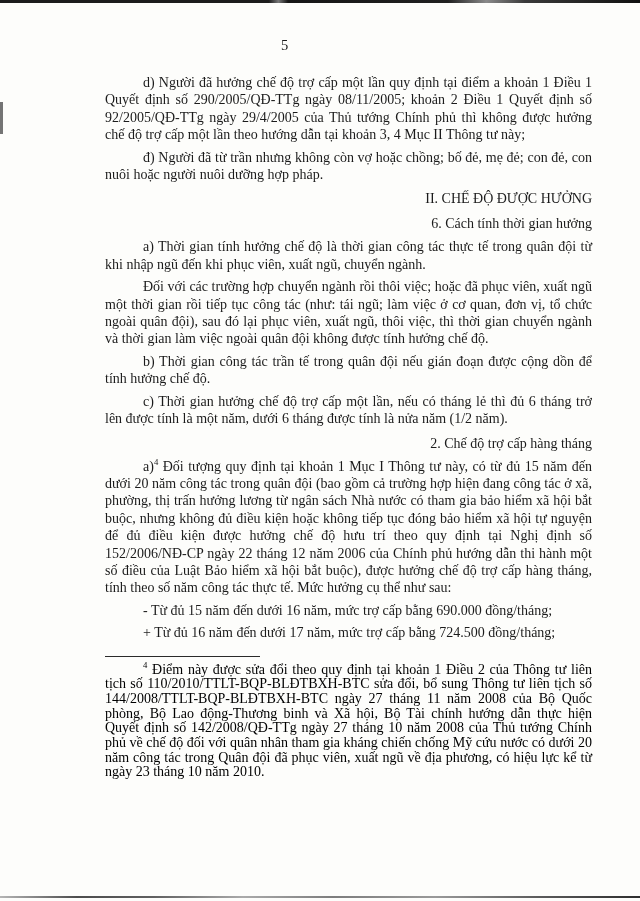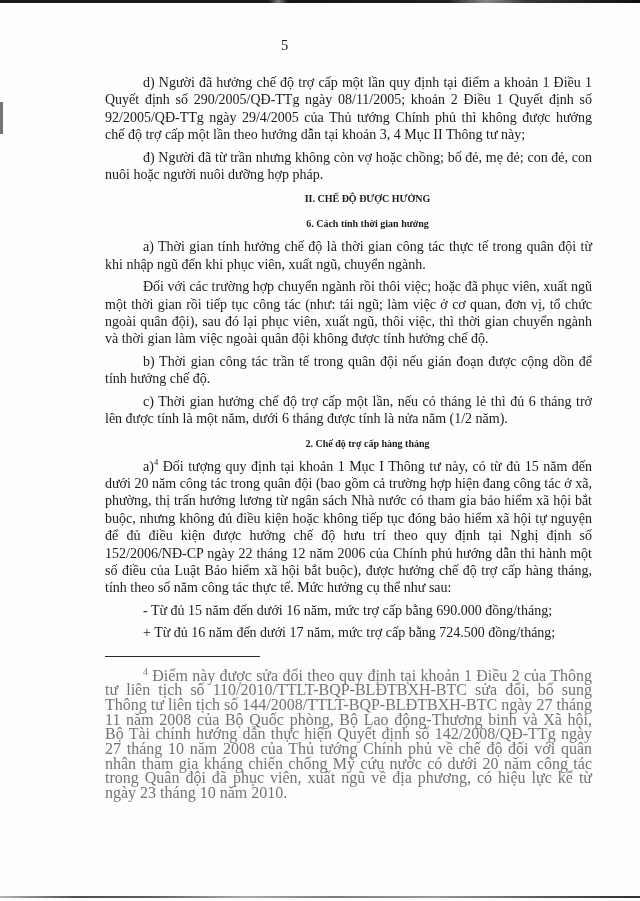--- a/index.html
+++ b/index.html
@@ -35,33 +35,33 @@
     margin-top:36px; height:18px; line-height:18px;
     width:100%; text-align:center; position:relative; left:-64px;
     font-size:14.5px;
   }
   p.para {
     margin:5px 0; font-size:14px; line-height:17.4px;
     text-align:justify; text-indent:38px;
   }
   p.para-first { margin-top:20px; }
   p.heading {
-    margin:7px 0 5px; font-size:10px; line-height:18px;
-    font-weight:bold; text-align:center; text-indent:38px;
+    margin:7px 0 5px; font-size:14px; line-height:18px;
+    font-weight:normal; text-align:right; text-indent:38px;
   }
   sup.fn-ref {
     font-size:62%; line-height:0; vertical-align:super;
   }
   .footnote-sep {
     margin-top:14px; width:155px; height:0;
     border-top:1.5px solid #2a2a2a;
   }
   p.footnote {
-    margin:12px 0 0 0; font-size:16px; line-height:14.7px;
-    text-align:justify; text-indent:38px; color:#737373;
+    margin:6px 0 0 0; font-size:14px; line-height:14.7px;
+    text-align:justify; text-indent:38px; color:#000000;
   }
 </style>
 </head>
 <body>
 
 <div class="page">
 
   <div class="artifact-top"></div>
   <div class="artifact-left"></div>
   <div class="artifact-bottom"></div>

